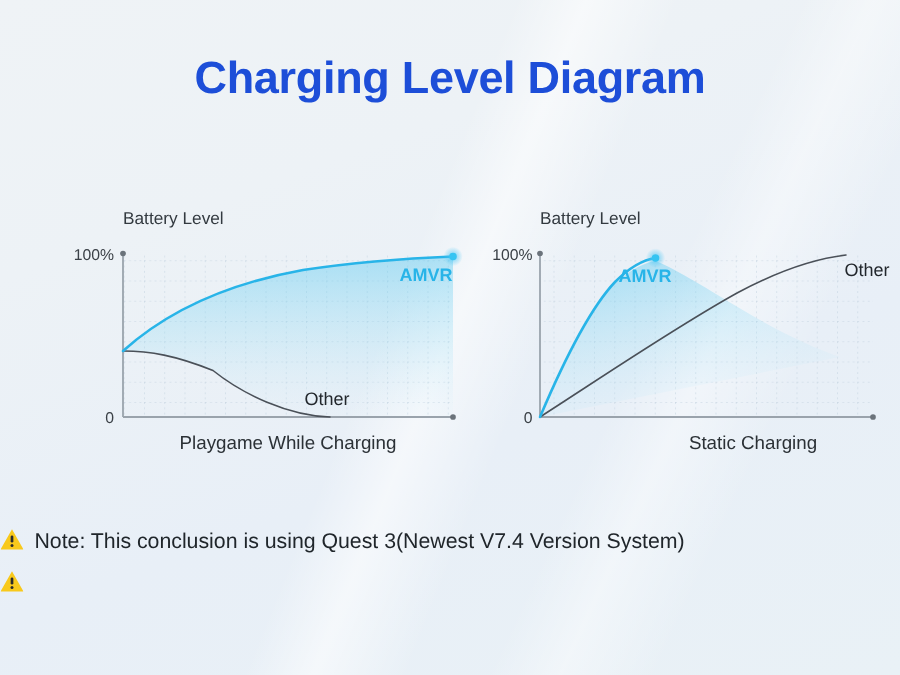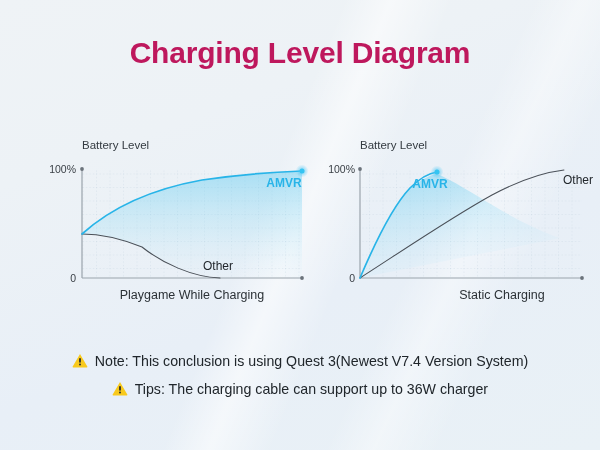--- a/index.html
+++ b/index.html
@@ -27,21 +27,21 @@
         rgba(255,255,255,0.00) 100%),
       linear-gradient(160deg, #eff3f6 0%, #edf2f6 28%, #e8eff7 62%, #e9f1f6 100%);
   }
   #page{ position:absolute; inset:0; z-index:1; }
 
   
   .title{
     position:absolute; left:0; top:36px; width:600px;
     text-align:center;
     font-size:30px; font-weight:bold; letter-spacing:-0.2px;
-    color:#be185d;
+    color:#1d4ed8;
   }
 
   
   .chart{ position:absolute; top:133px; height:170px;margin-left:20px; }
   #chart-left  { left:22px;  width:290px; }
   #chart-right { left:322px; width:270px; }
   .chart svg{ display:block; width:100%; height:100%; overflow:visible; }
 
   .axis-title{
     font-size:11.5px; fill:#333a40;
@@ -59,21 +59,21 @@
     font-size:12px; font-weight:bold; fill:#28b4e8;
     font-family:"Liberation Sans","DejaVu Sans",sans-serif;
   }
   .series-other{
     font-size:12px; fill:#22272c;
     font-family:"Liberation Sans","DejaVu Sans",sans-serif;
   }
 
   
   .notes{
-    position:absolute; left:0; top:348px; width:600px; text-align:center;
+    position:absolute; left:0; top:348px; width:600px; 
   }
   .note-line{
     font-size:14.2px; color:#20262b; line-height:26px; white-space:nowrap;
   }
   .warn-icon{
     display:inline-block; vertical-align:-2px; margin-right:3px;
   }
 </style>
 </head>
 <body>
@@ -208,18 +208,17 @@
     </div>
 
     <div class="note-line">
       <span class="warn-icon">
         <svg width="16" height="15" viewBox="0 0 16 15" aria-hidden="true">
           <path d="M8 0.9 L15.3 13.6 Q15.8 14.4 14.9 14.4 L1.1 14.4 Q0.2 14.4 0.7 13.6 Z" fill="#f8c91c"></path>
           <rect x="7.1" y="5.0" width="1.8" height="4.7" rx="0.9" fill="#2b2b2b"></rect>
           <circle cx="8" cy="11.6" r="1.0" fill="#2b2b2b"></circle>
         </svg>
       </span>
-      <span>Tips: The charging cable can support up to 36W charger</span>
     </div>
 
   </div>
 
 </div>
 
 </body></html>

